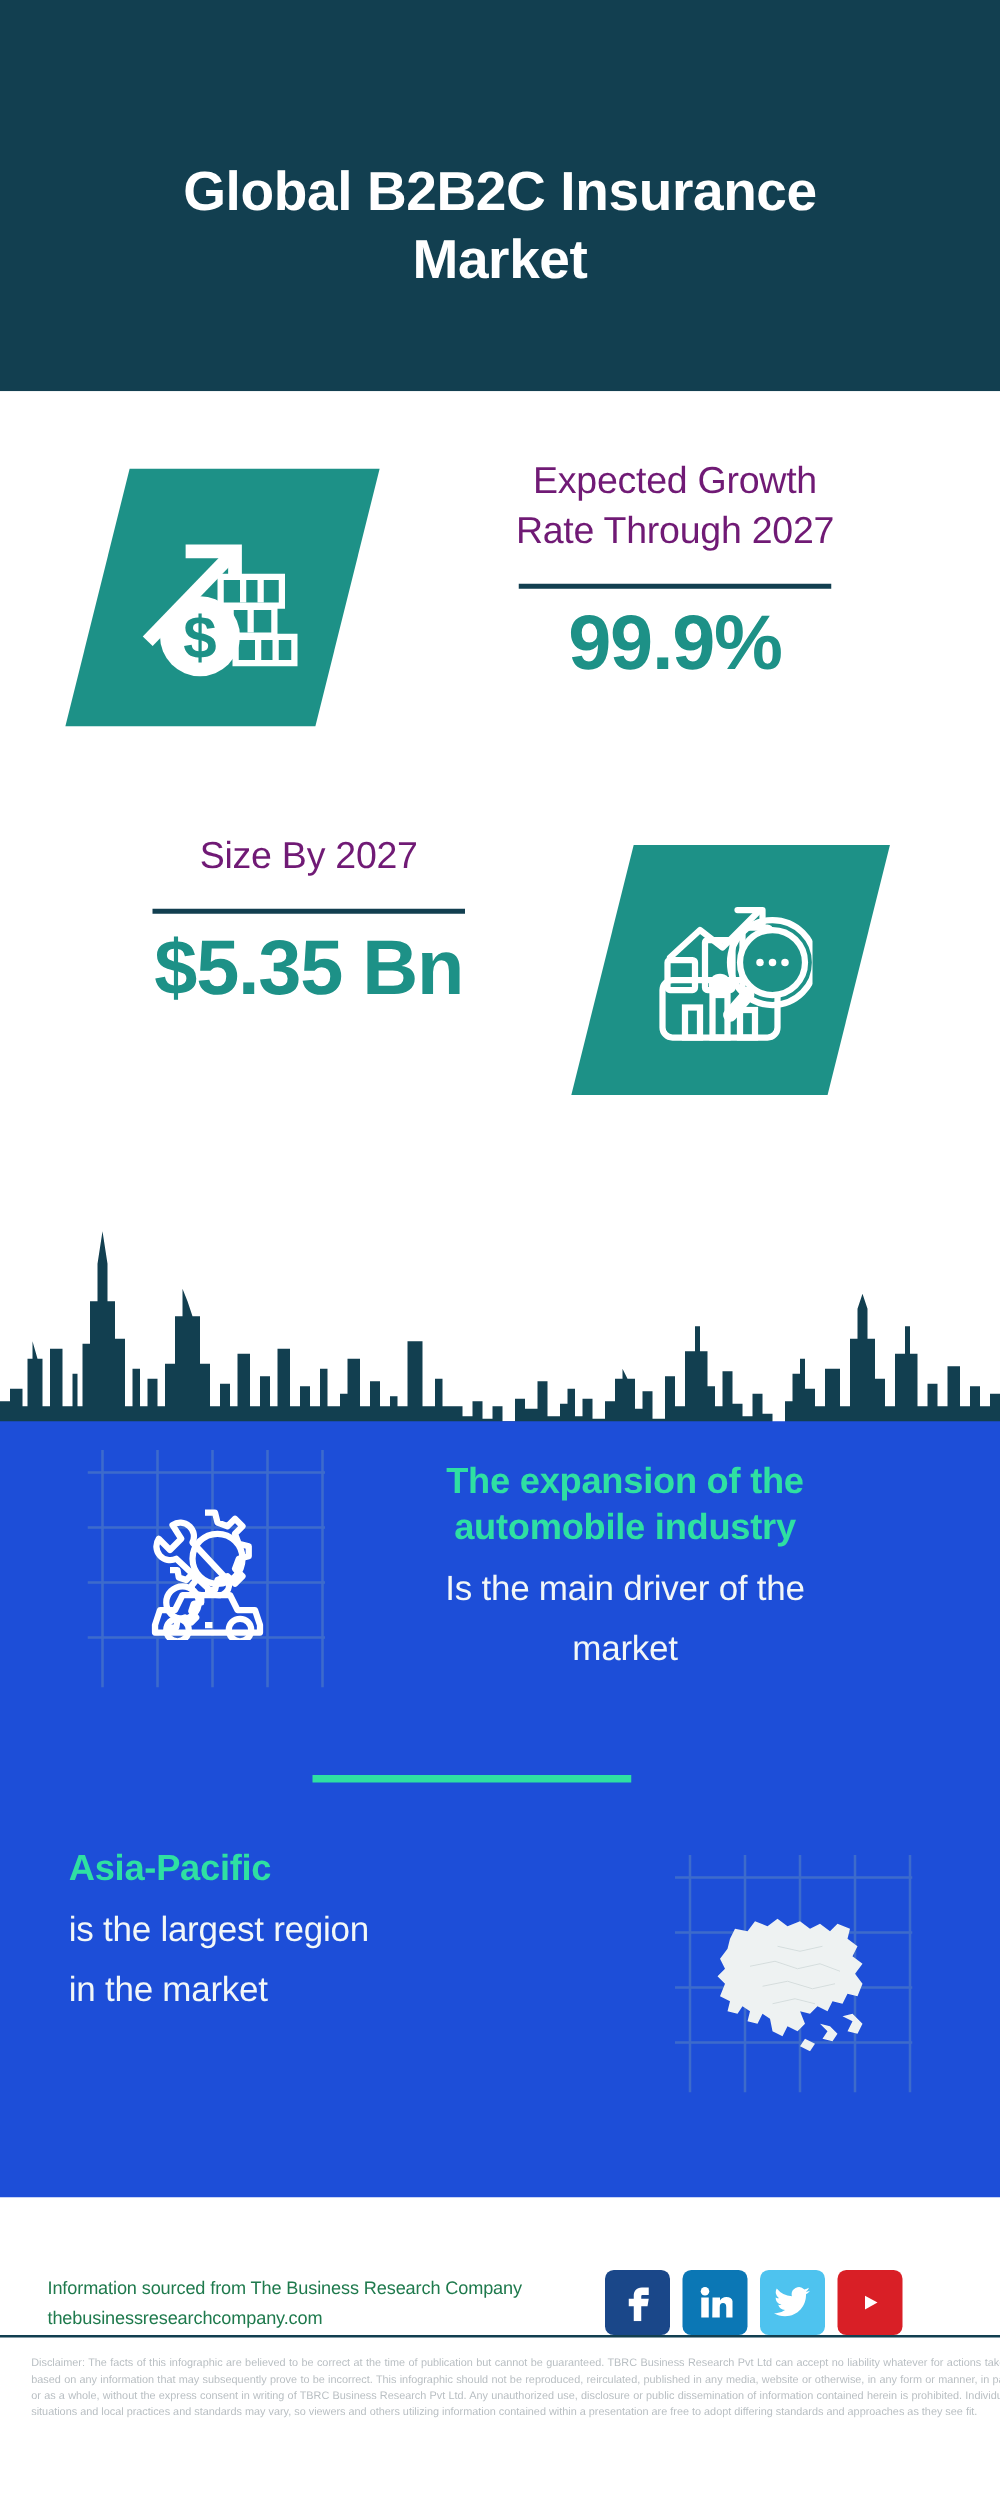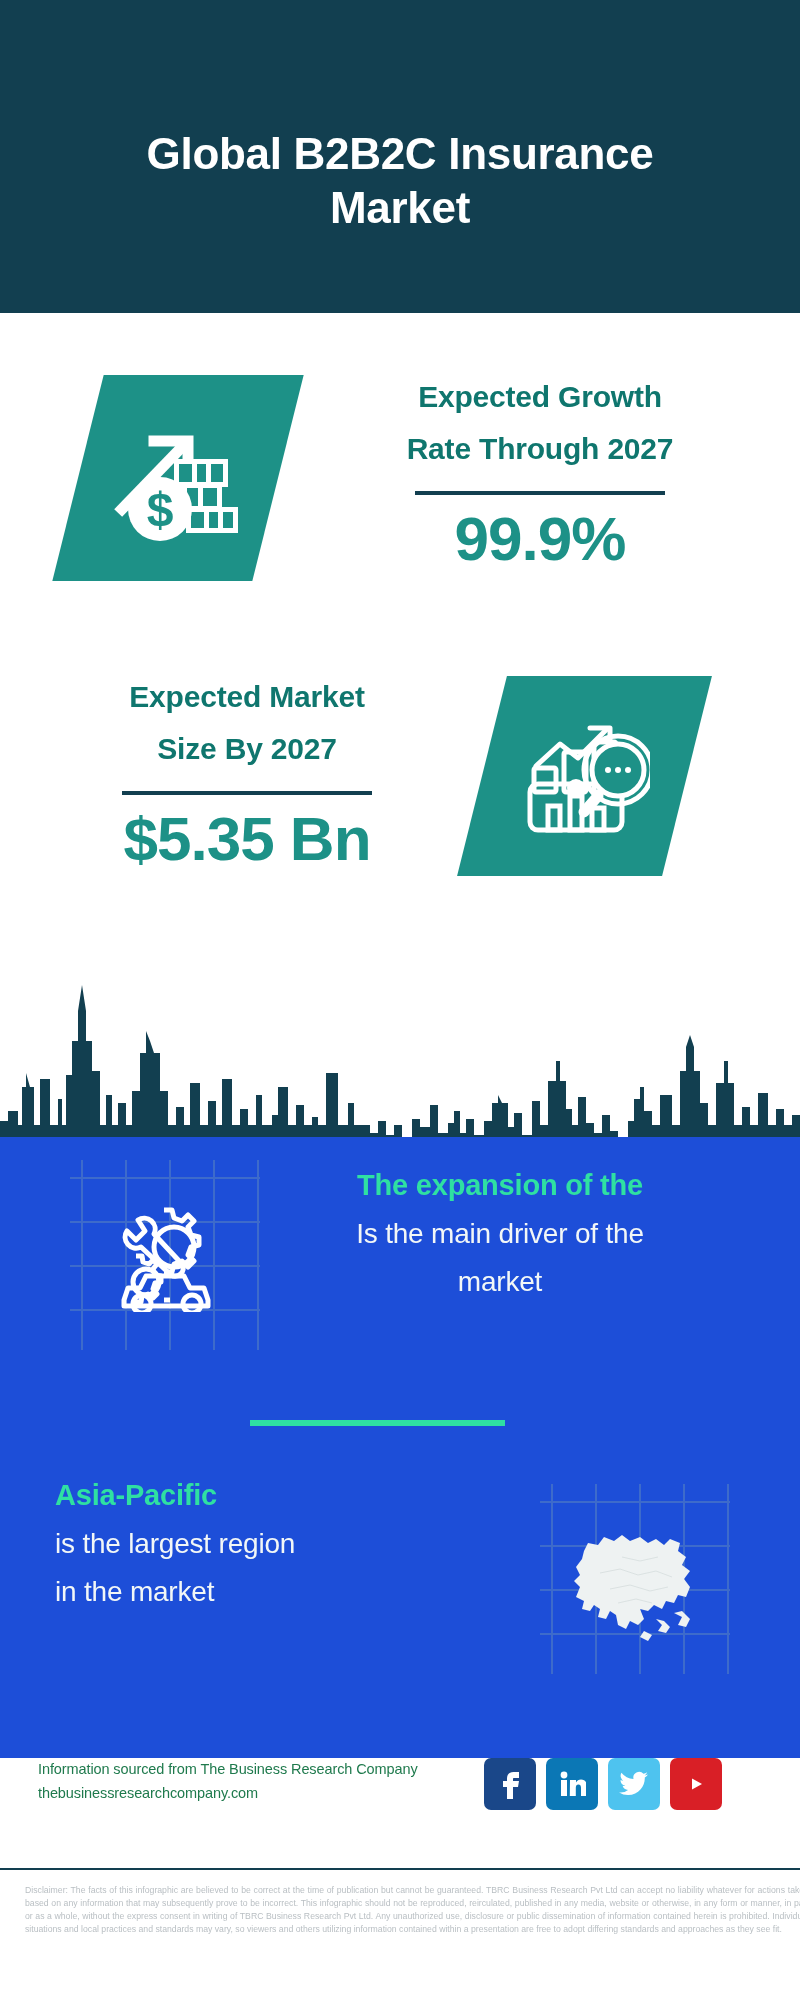--- a/index.html
+++ b/index.html
@@ -46,23 +46,22 @@
   
   .blk-growth {
     position:absolute; left:330px; top:52px; width:420px;
     text-align:center;
   }
   .blk-size {
     position:absolute; left:42px; top:352px; width:410px;
     text-align:center;
   }
   .stat-label {
-    color:#0f766e; font-size:30px; font-weight:bold; line-height:1.33;
+    color:#701a75; font-size:30px; font-weight:normal; line-height:1.33;
     letter-spacing:-0.2px;
-    margin-top:12px;
   }
   .rule {
     width:250px; height:4px; background:#123f50; margin:22px auto 8px auto;
   }
   .rule-size { width:250px; }
   .stat-value {
     color:#1d9187; font-size:62px; font-weight:bold; letter-spacing:-1px;
     line-height:1.15;
   }
 
@@ -105,21 +104,21 @@
   }
   .mint-rule {
     position:absolute; left:250px; top:283px; width:255px; height:6px;
     background:#2fe0a2;
   }
 
   
   .footer {
     position:absolute; left:0; top:1758px; width:800px; height:110px;
     background:#ffffff;
-    display:flex; align-items:flex-start;
+    display:flex; align-items:flex-end;
   }
   .footer-text { margin-left:38px; width:430px; }
   .footer-line {
     color:#1f7a4d; font-size:14.5px; line-height:1.65; letter-spacing:-0.1px;
   }
   .social { display:flex; gap:10px; margin-left:16px; align-items:center; }
   .social-btn {
     width:52px; height:52px; border-radius:7px;
     display:flex; align-items:center; justify-content:center;
   }
@@ -179,21 +178,20 @@
     </div>
 
     <div class="blk-growth">
       <div class="stat-label">Expected Growth</div>
       <div class="stat-label">Rate Through 2027</div>
       <div class="rule"></div>
       <div class="stat-value">99.9%</div>
     </div>
 
     <div class="blk-size">
-      <div class="stat-label">Expected Market</div>
       <div class="stat-label">Size By 2027</div>
       <div class="rule rule-size"></div>
       <div class="stat-value">$5.35 Bn</div>
     </div>
 
     <div class="para para-size">
       <div class="para-inner">
         <svg width="130" height="124" viewBox="0 0 130 124" fill="none" stroke="#fff" stroke-width="5">
           <path d="M16 52 L40 30 L58 44 L86 16" stroke-linecap="round" stroke-linejoin="round" fill="none"></path>
           <path d="M70 14 L90 14 L90 34" stroke-linecap="round" stroke-linejoin="round" fill="none"></path>
@@ -270,20 +268,21 @@
           <path d="M22 106 l4 -12 12 0 6 -12 38 0 6 12 14 0 4 12 0 6 -84 0 z" fill="none"></path>
           <circle cx="40" cy="110" r="9" fill="none"></circle>
           <circle cx="90" cy="110" r="9" fill="none"></circle>
           <line x1="62" y1="106" x2="68" y2="106"></line>
         </svg>
       </div>
     </div>
 
     <div class="txt-driver">
       <span class="hi">The expansion of the</span>
+      <span class="hi">automobile industry</span>
       <span class="sub">Is the main driver of the</span>
       <span class="sub">market</span>
     </div>
 
     <div class="mint-rule"></div>
 
     <div class="txt-region">
       <span class="hi">Asia-Pacific</span>
       <span class="sub">is the largest region</span>
       <span class="sub">in the market</span>

